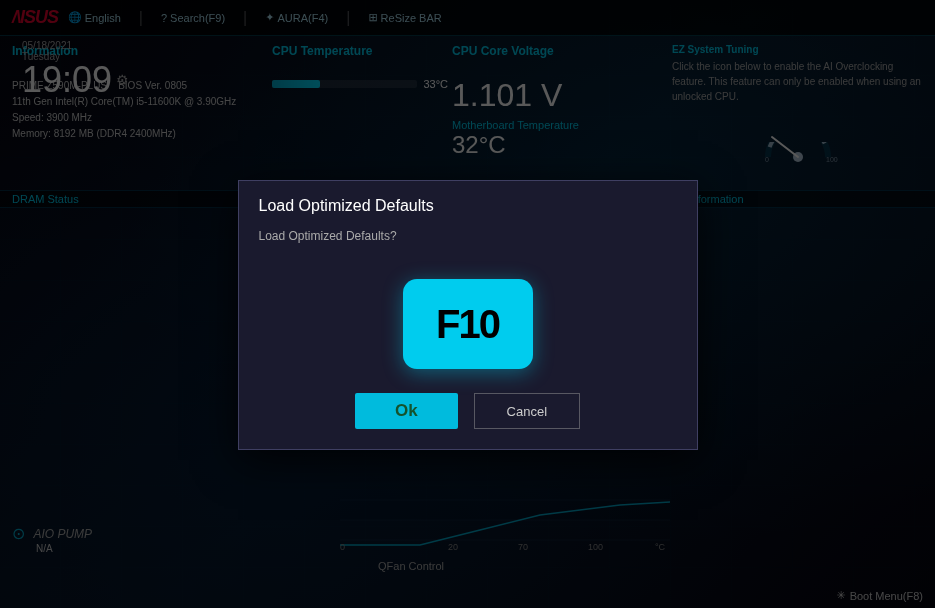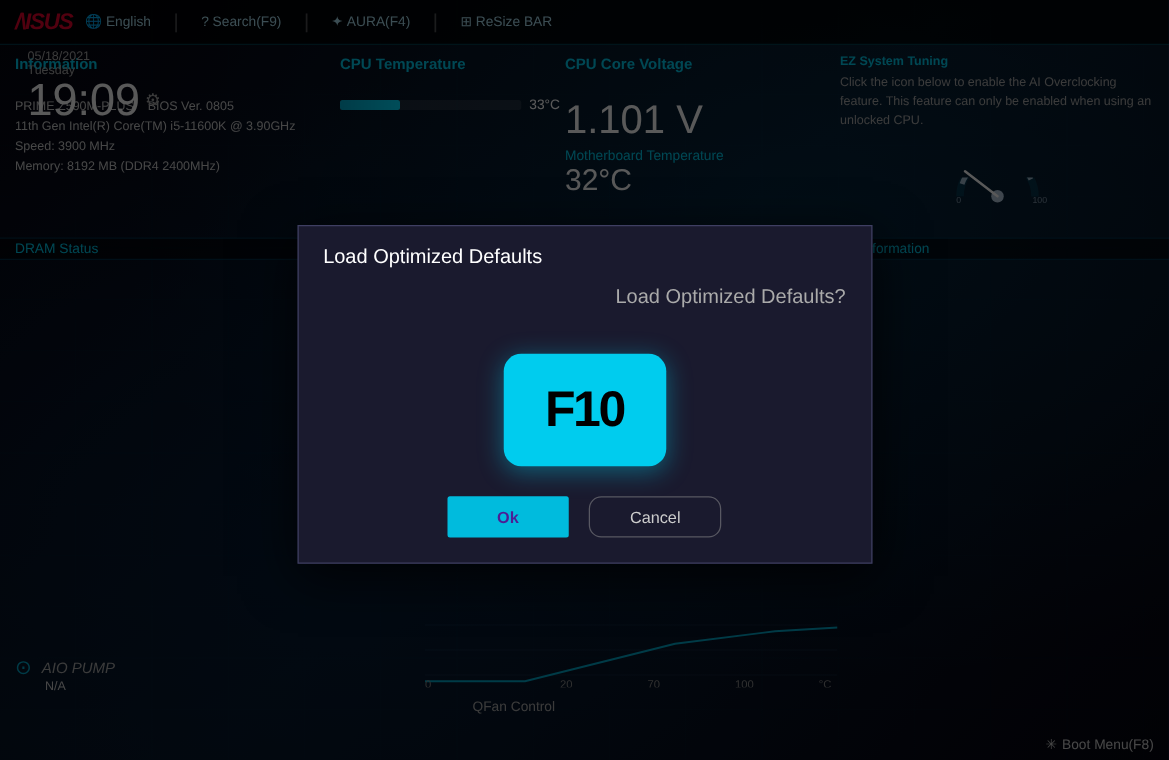--- a/index.html
+++ b/index.html
@@ -307,22 +307,21 @@
       font-size: 16px;
       font-weight: 400;
     }
 
     .modal-body {
       padding: 4px 20px 16px;
     }
 
     .modal-question {
       color: #aaaaaa;
-      font-size: 16px;
-      text-align: right;
+      font-size: 12px;
     }
 
     
     .f10-container {
       display: flex;
       justify-content: center;
       padding: 20px 0 24px;
     }
 
     .f10-key {
@@ -346,37 +345,37 @@
     
     .modal-footer {
       display: flex;
       justify-content: center;
       gap: 16px;
       padding: 0 20px 20px;
     }
 
     .btn-ok {
       background: #00bbdd;
-      color: #4c1d95;
+      color: #14532d;
       border: none;
       padding: 8px 40px;
-      font-size: 13px;
+      font-size: 17px;
       font-weight: 600;
       cursor: pointer;
       border-radius: 2px;
     }
 
     .btn-cancel {
       background: transparent;
       color: #cccccc;
       border: 1px solid rgba(150,150,150,0.5);
       padding: 8px 32px;
       font-size: 13px;
       cursor: pointer;
-      border-radius: 10px;
+      border-radius: 0;
     }
 
     
     .gauge-svg {
       width: 80px;
       height: 60px;
     }
 
     
     .boot-menu-btn {

